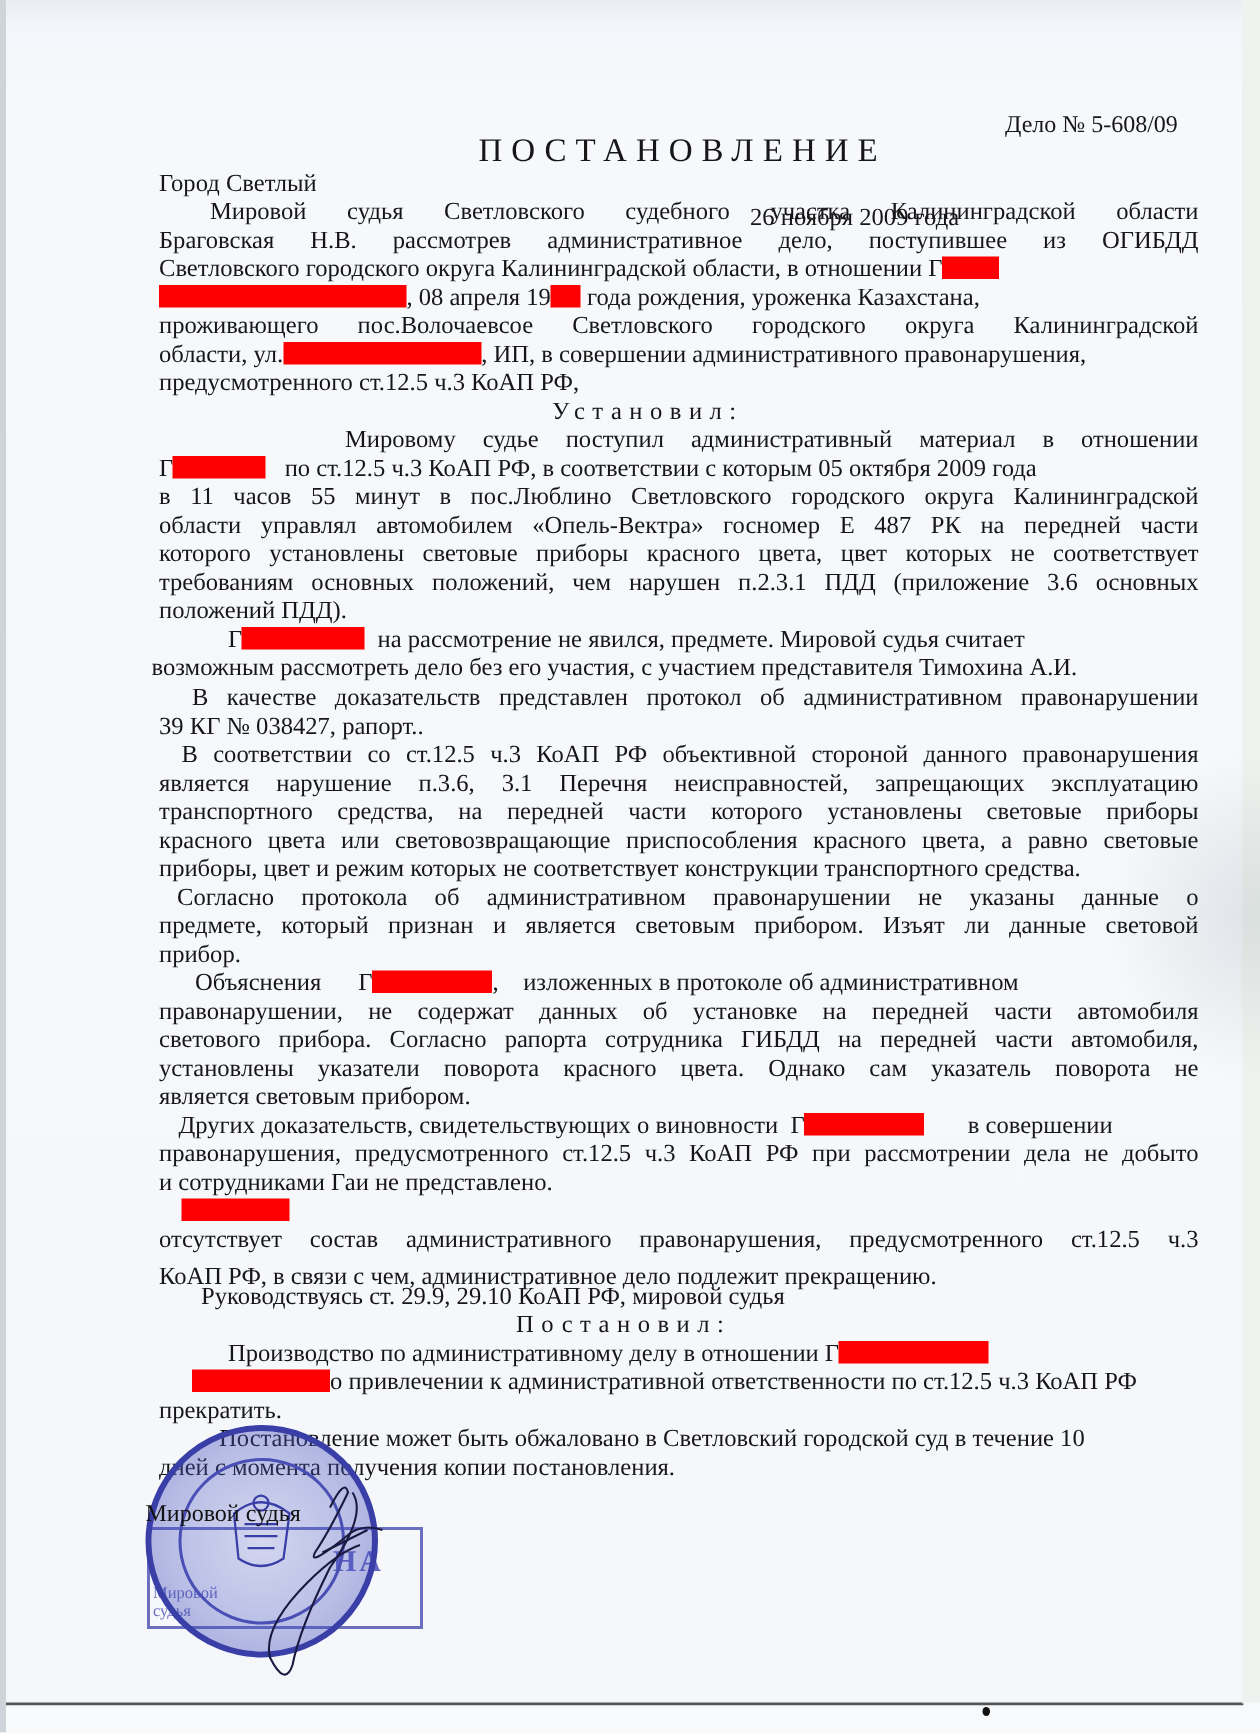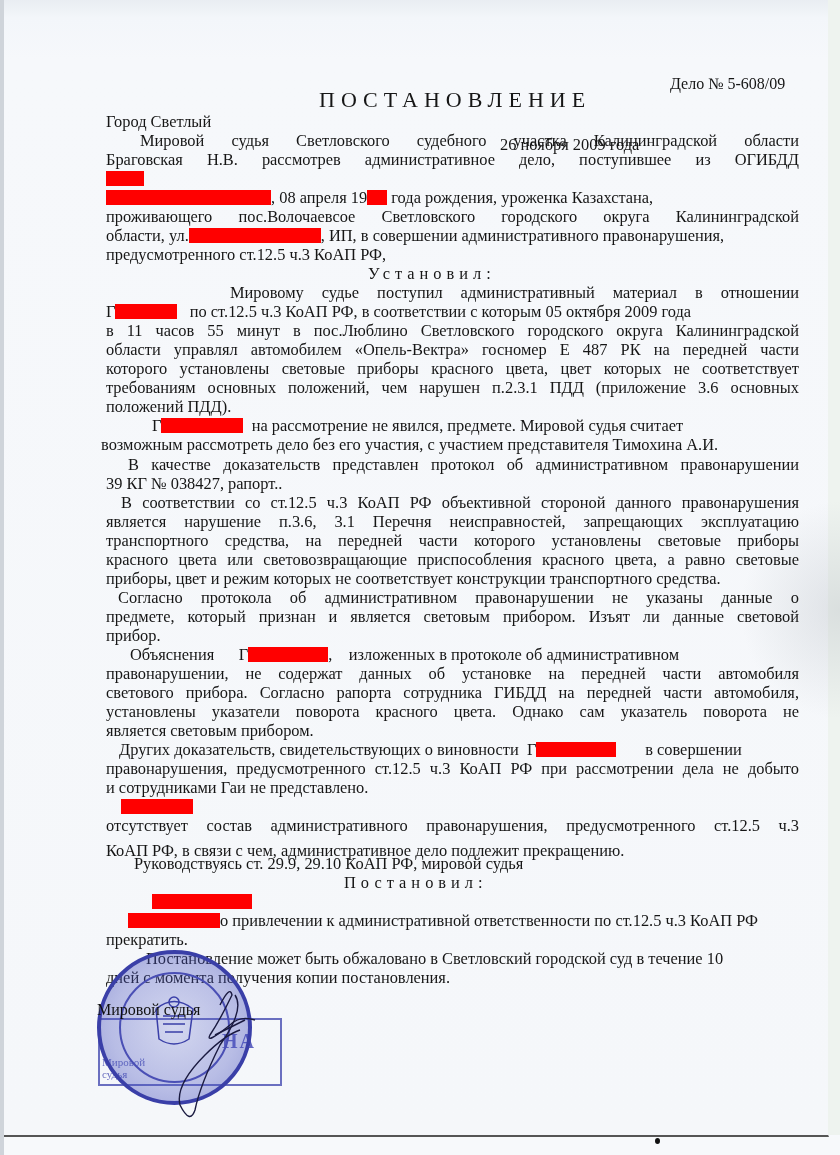--- a/index.html
+++ b/index.html
@@ -53,21 +53,21 @@
 <div class="shadow"></div>
 
 <div class="line" style="left:634px; top:74px; font-size:16px;margin-left:36px;">Дело № 5-608/09</div>
 <div class="line title" style="left:319px; top:90px;">ПОСТАНОВЛЕНИЕ</div>
 <div class="line" style="left:106px; top:112px;">Город Светлый</div>
 <div class="line" style="left:500px; top:112px;margin-top:23px;">26 ноября 2009 года</div>
 
 <div class="line just" style="left:106px; top:131px; width:693px; padding-left:34px; box-sizing:border-box;">Мировой   судья    Светловского  судебного  участка  Калининградской  области</div>
 <div class="line just" style="left:106px; top:150px; width:693px;">Браговская  Н.В.  рассмотрев  административное  дело,  поступившее  из  ОГИБДД</div>
 <div class="line" style="left:106px; top:169px; width:693px;">
-  <span class="red" style="width:38px;"></span>
+  <span>Светловского городского округа Калининградской области, в отношении      Г</span><span class="red" style="width:38px;"></span>
 </div>
 <div class="line" style="left:106px; top:188px; width:693px;">
   <span class="red" style="width:165px;"></span><span>,   08   апреля   19</span><span class="red" style="width:20px;"></span><span>   года   рождения,   уроженка   Казахстана,</span>
 </div>
 <div class="line just" style="left:106px; top:207px; width:693px;">проживающего   пос.Волочаевсое  Светловского  городского  округа  Калининградской</div>
 <div class="line" style="left:106px; top:226px; width:693px;">
   <span>области, ул.</span><span class="red" style="width:132px;"></span><span>, ИП, в совершении административного правонарушения,</span>
 </div>
 <div class="line" style="left:106px; top:245px;">предусмотренного ст.12.5 ч.3  КоАП РФ,</div>
 
@@ -118,21 +118,21 @@
 <div class="line" style="left:121px; top:797px; width:678px;">
   <span class="red" style="width:72px;"></span>
 </div>
 <div class="line just" style="left:106px; top:816px; width:693px;">отсутствует  состав  административного  правонарушения,  предусмотренного   ст.12.5   ч.3</div>
 <div class="line" style="left:106px; top:841px;">КоАП РФ, в связи с чем,   административное дело  подлежит прекращению.</div>
 <div class="line" style="left:134px; top:854px;">Руководствуясь ст.  29.9, 29.10 КоАП РФ, мировой судья</div>
 
 <div class="line spaced" style="left:344px; top:873px;">Постановил:</div>
 
 <div class="line" style="left:152px; top:892px; width:647px;">
-  <span class="red" style="width:100px;"></span>
+  <span>Производство  по  административному  делу  в    отношении      Г</span><span class="red" style="width:100px;"></span>
 </div>
 <div class="line" style="left:96px; top:911px; width:703px;padding-left:32px;">
   <span class="red" style="width:92px;"></span><span>о привлечении к административной ответственности по ст.12.5 ч.3  КоАП РФ</span>
 </div>
 <div class="line" style="left:106px; top:930px;">прекратить.</div>
 <div class="line" style="left:146px; top:949px;">Постановление может быть обжаловано в Светловский городской суд в течение 10</div>
 <div class="line" style="left:106px; top:968px;">дней с момента получения копии постановления.</div>
 
 <div class="stamp-rect"></div>
 <div class="stamp-rect-text">НА</div>

